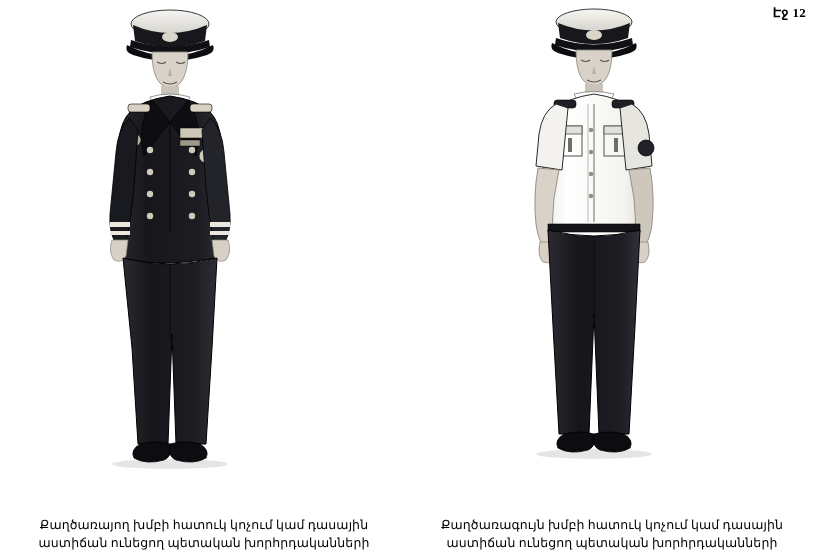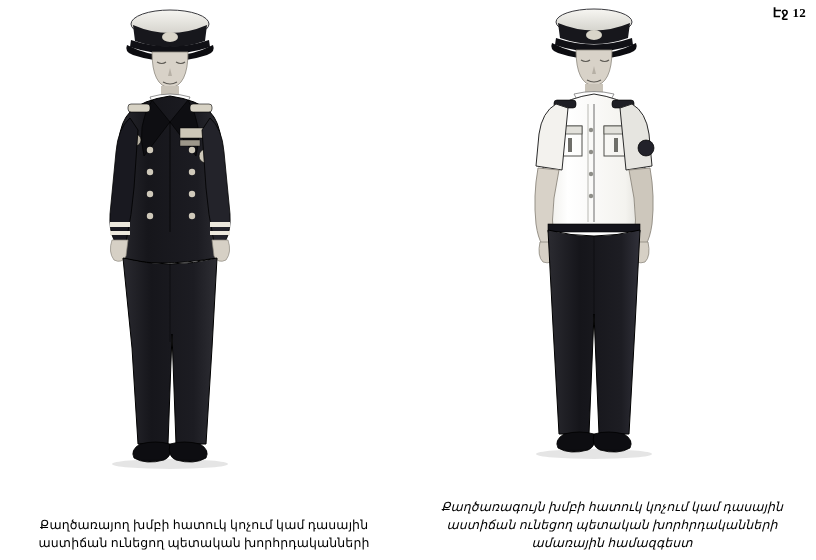--- a/index.html
+++ b/index.html
@@ -36,21 +36,21 @@
     width: 816px;
     height: 560px;
   }
   .figure {
     position: absolute;
     top: 0;
     width: 408px;
     height: 560px;
   }
   .figure.left { left: 0; }
-  .figure.right { left: 408px; font-style: italic; }
+  .figure.right { left: 408px; }
 
   .caption {
     position: absolute;
     bottom: 8px;
     left: 0;
     width: 408px;
     text-align: center;
     font-family: "Liberation Serif", serif;
     font-size: 12.5px;
     line-height: 18px;
@@ -291,18 +291,17 @@
             <path d="M216 434 q-16 -4 -30 0 q-3 12 6 16 q18 5 30 -2 q4 -8 -6 -14 z" fill="#0d0d11" stroke="#000" stroke-width="0.8"></path>
           </g>
 
           <ellipse cx="186" cy="454" rx="58" ry="5" fill="#000000" opacity="0.10"></ellipse>
         </svg>
       </div>
 
       <div class="caption">
         <div>Քաղծառագույն խմբի հատուկ կոչում կամ դասային</div>
         <div>աստիճան ունեցող պետական խորհրդականների</div>
-        <div>ամառային համազգեստ</div>
       </div>
     </div>
 
   </div>
 </div>
 
 </body></html>

